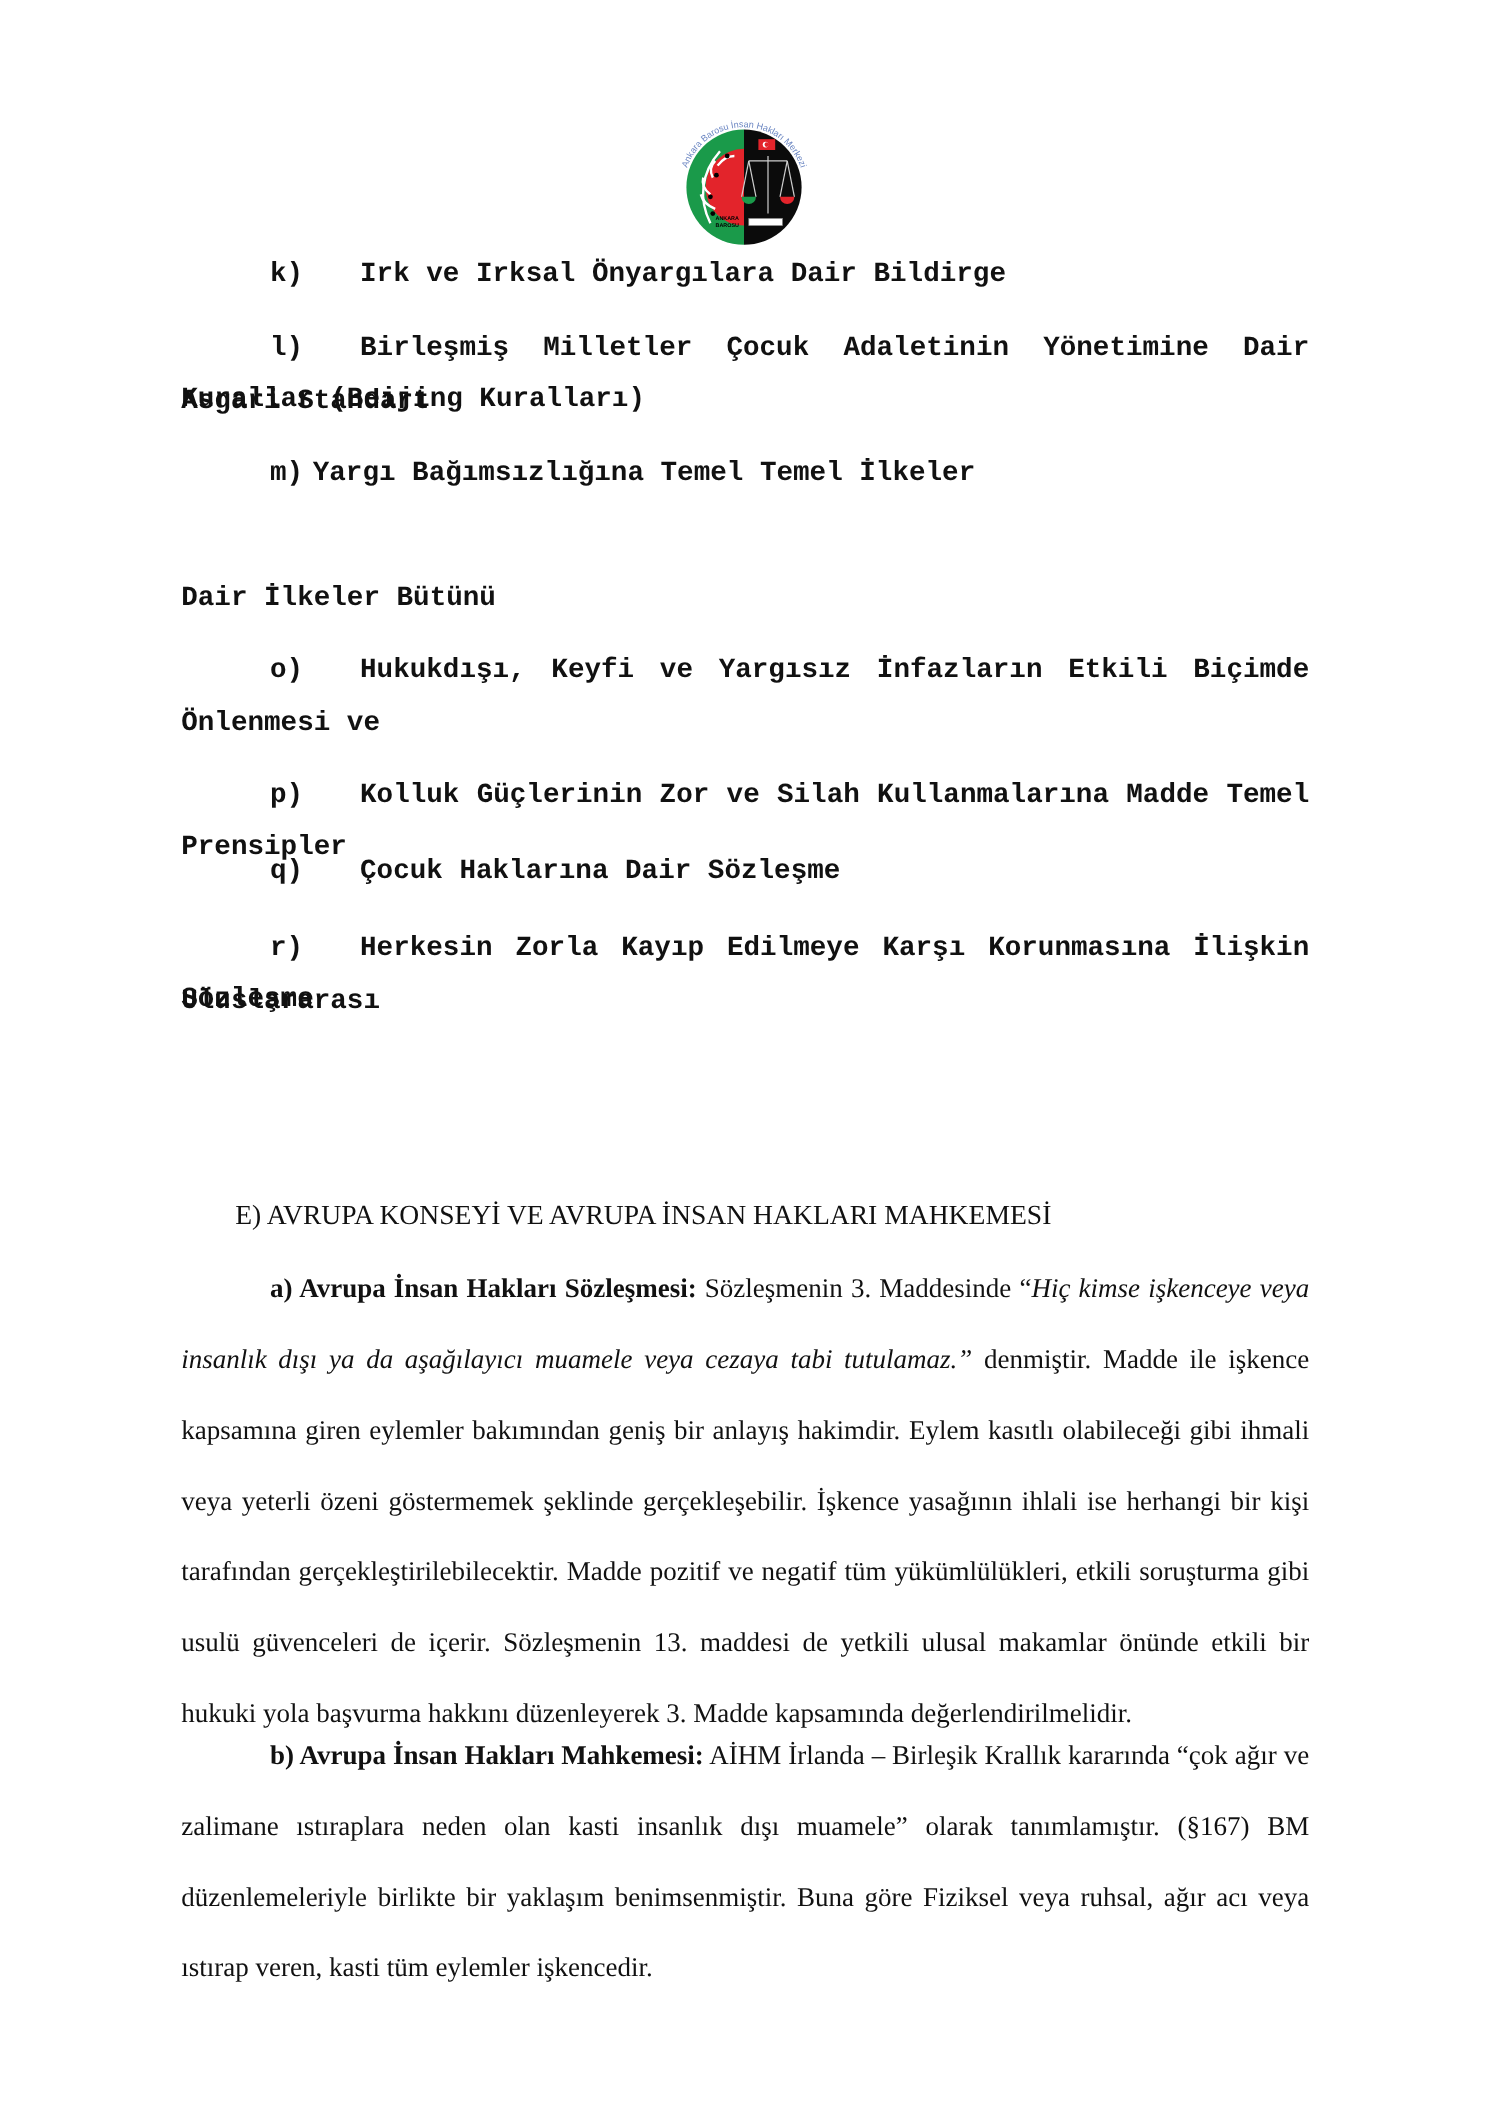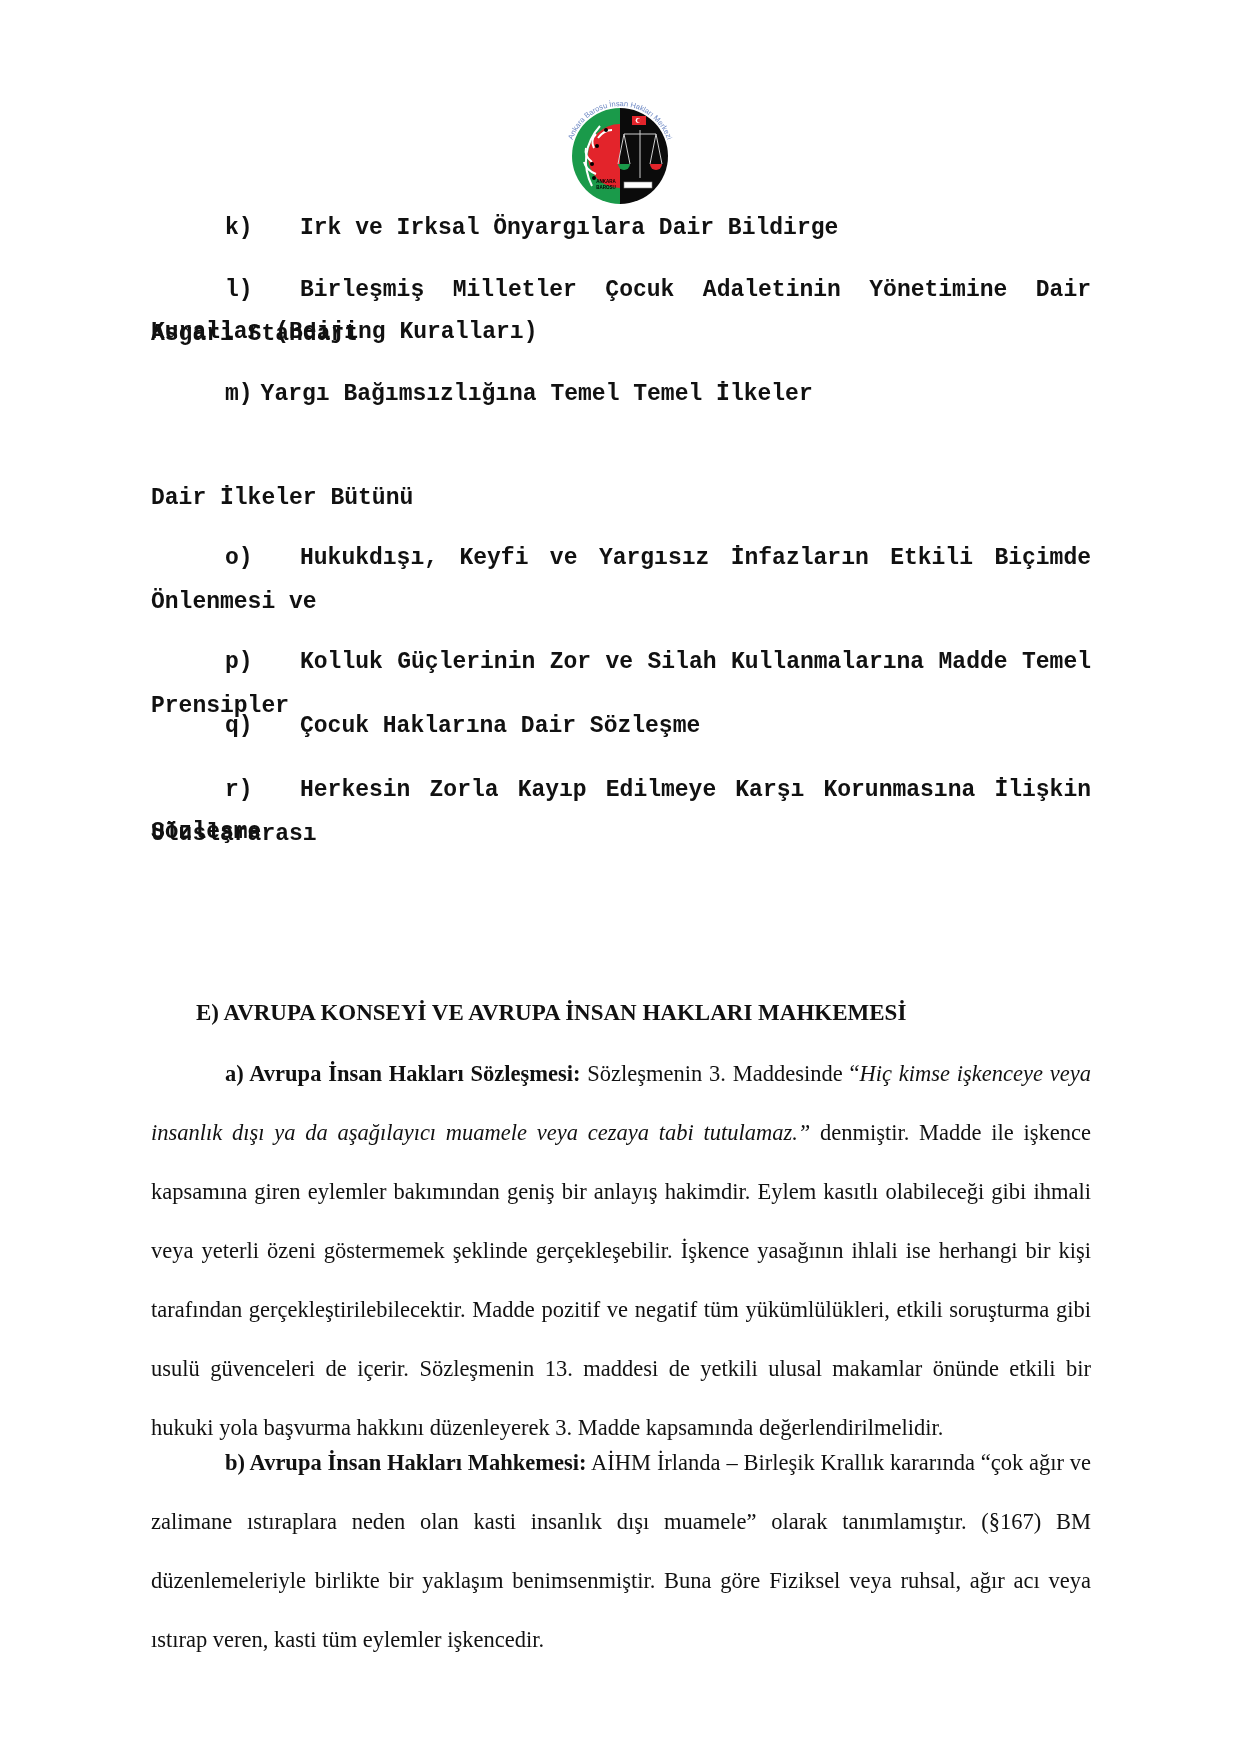--- a/index.html
+++ b/index.html
@@ -4,21 +4,21 @@
 <style>
   html, body { margin: 0; padding: 0; background: #ffffff; }
   body { width: 1241px; height: 1754px; position: relative; overflow: hidden;
          font-family: "Liberation Serif", "DejaVu Serif", serif; color: #111; }
   .page { position: absolute; left: 0; top: 0; width: 1241px; height: 1754px; background: #fff; }
   .logo { position: absolute; left: 556px; top: 86px; width: 128px; height: 128px; }
   .item { position: absolute; left: 151px; width: 940px; font-weight: bold; font-size: 23px;
           line-height: 44px; text-align: justify; font-family: Liberation Mono, monospace; }
   .item .lbl { display: inline-block; width: 75px; margin-left: 74px; }
   .item .lbl.tight { width: auto; margin-right: 8px; }
-  .heading { position: absolute; left: 196px; top: 1000px; font-weight: bold; font-size: 23px; }
+  .heading { position: absolute; left: 196px; top: 1000px; font-weight: normal; font-size: 23px; }
   .para { position: absolute; left: 151px; width: 940px; font-size: 22.5px; line-height: 59px;
           text-align: justify; text-align-last: left; }
   .para .indent { display: inline-block; width: 74px; }
   .para b { font-weight: bold; }
   .para i { font-style: italic; }
 </style>
 </head>
 <body>
 
 <div class="page">

